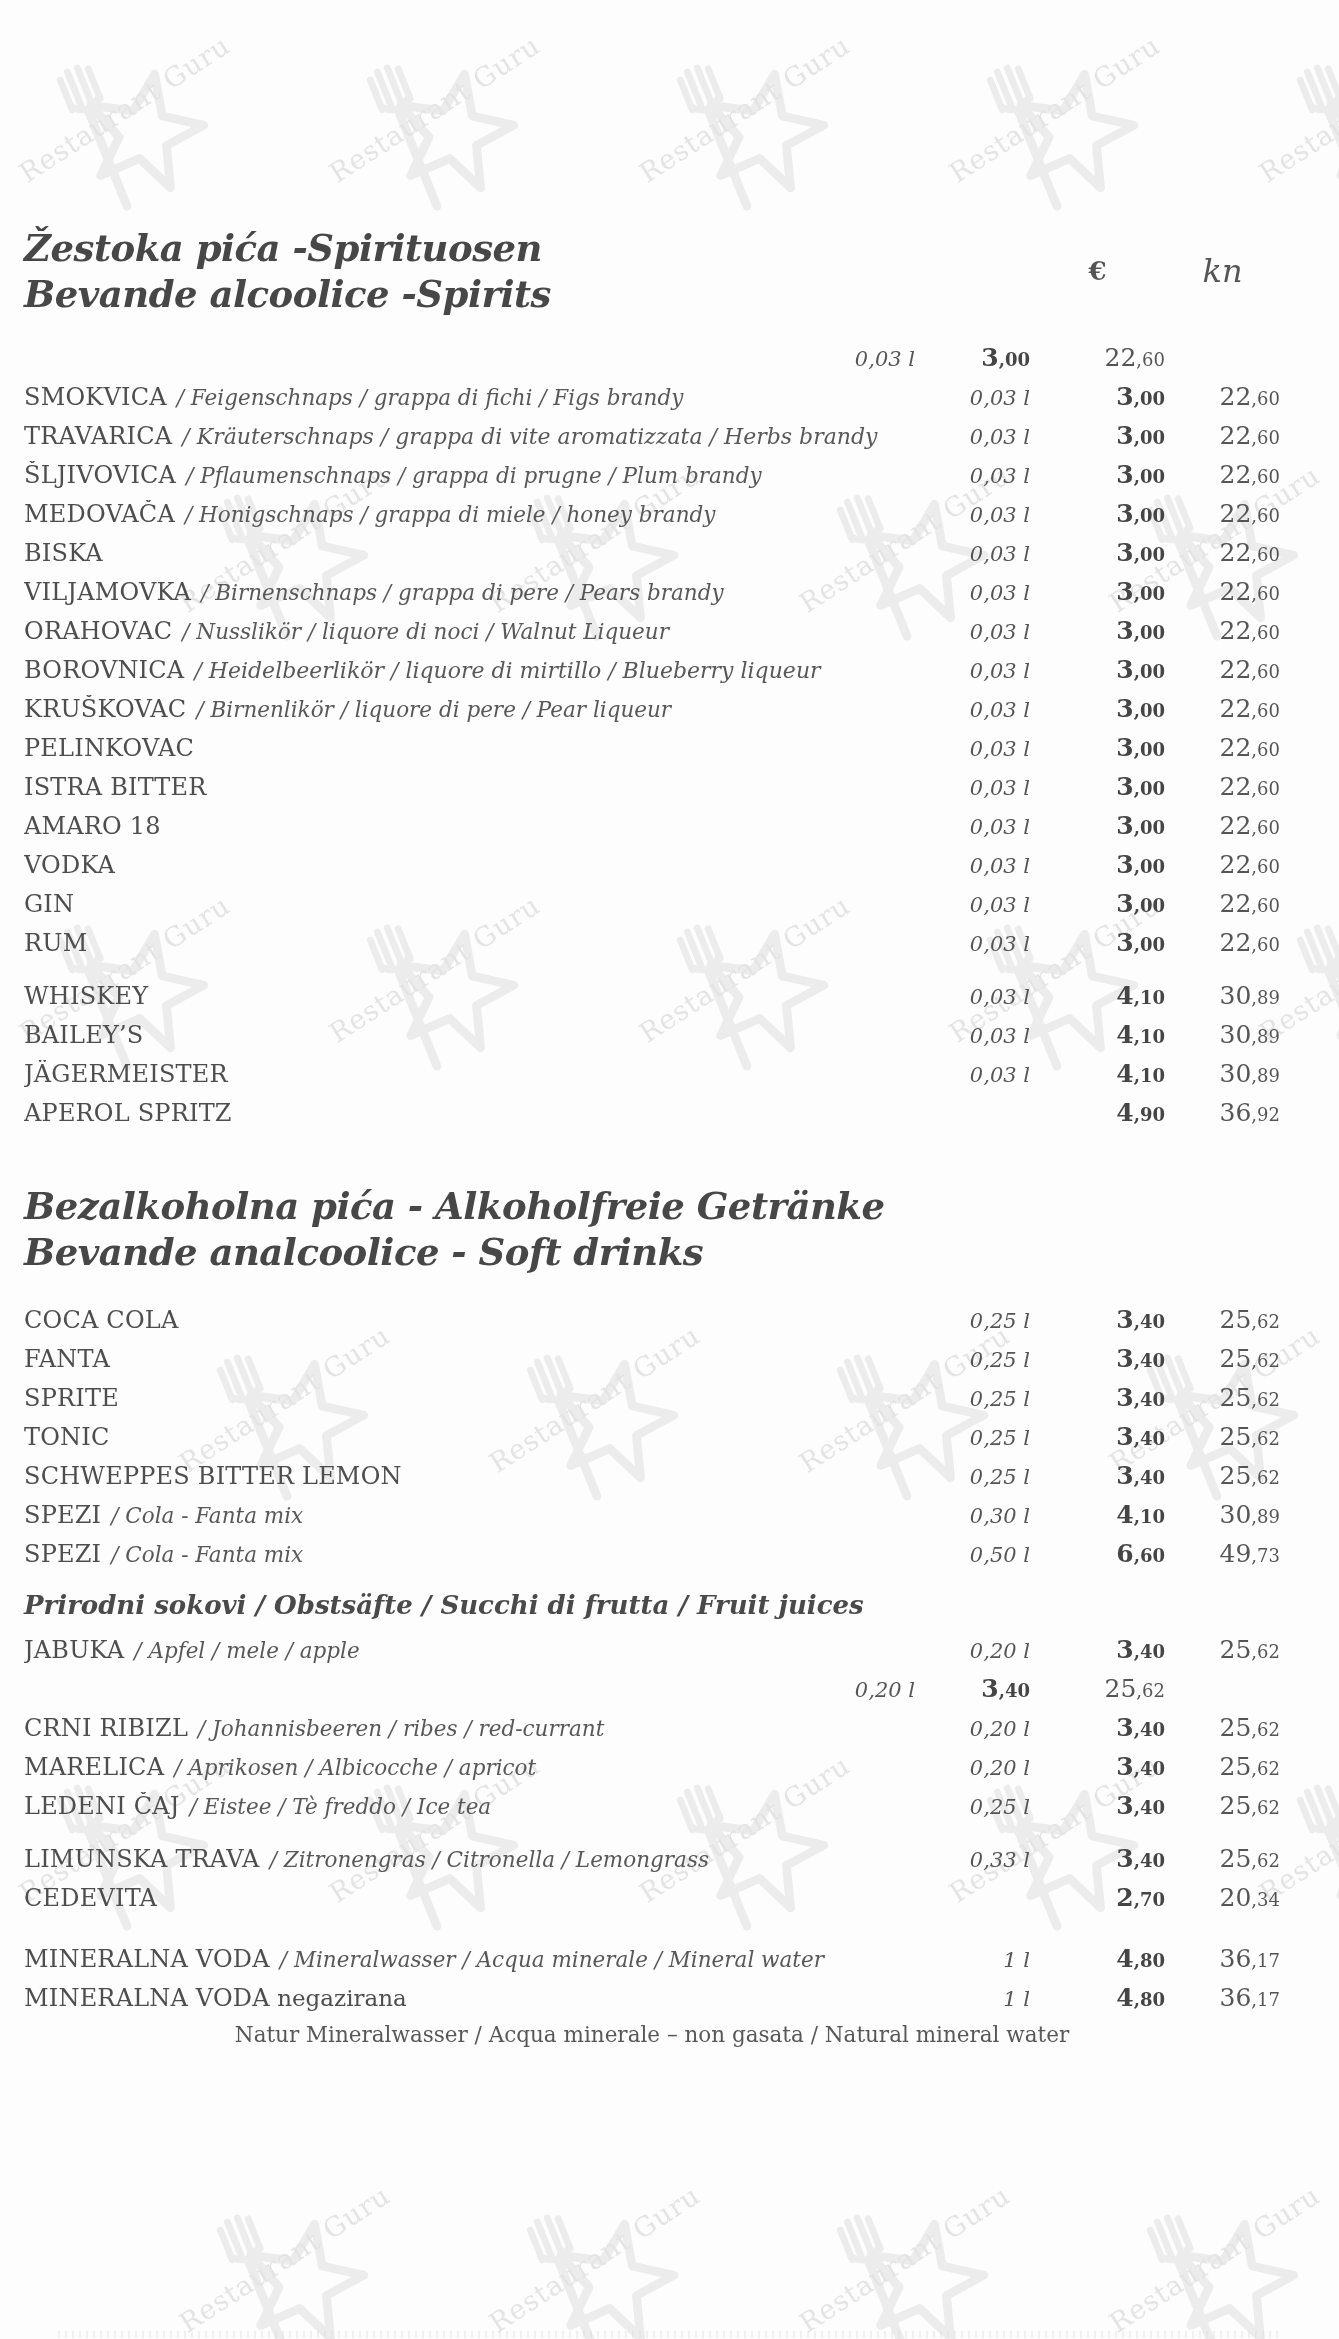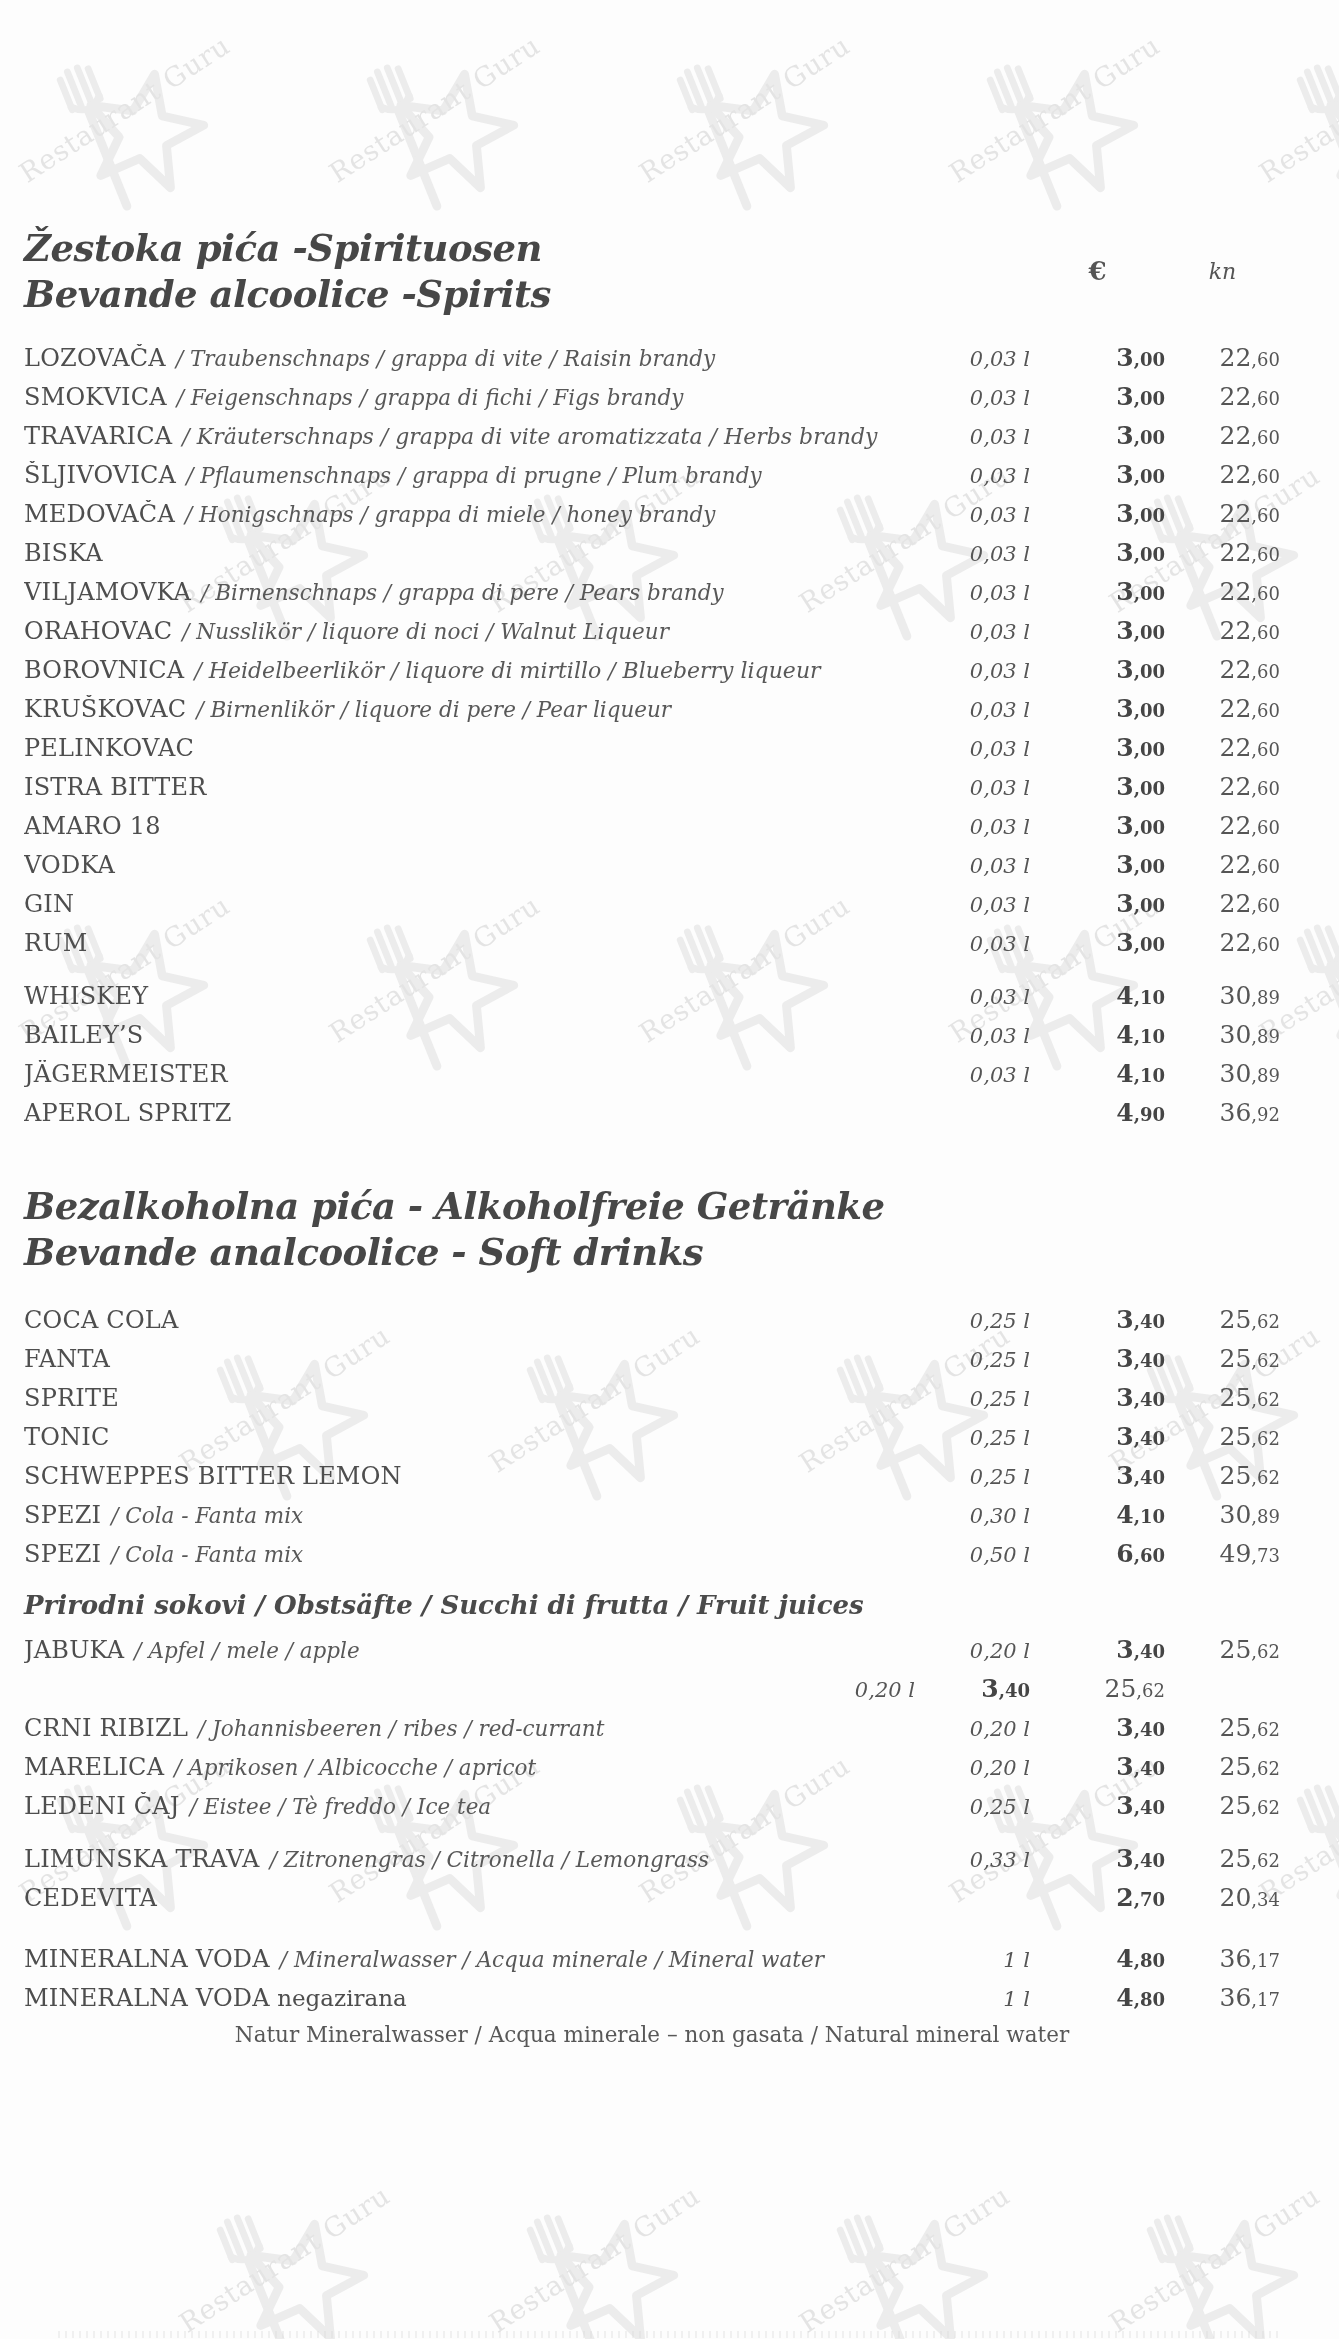--- a/index.html
+++ b/index.html
@@ -33,21 +33,21 @@
     display:grid;grid-template-columns:1fr 115px 135px 115px;
     align-items:center;
   }
   .sec-title{grid-column:1 / 3;}
   .sec-title .tl{
     font-size:37px;line-height:46px;font-weight:700;font-style:italic;
     color:#474747;letter-spacing:-0.5px;white-space:nowrap;
   }
   .cur-h{text-align:center;color:#555;}
   .cur-h.eur{font-size:26px;font-weight:700;}
-  .cur-h.kn{font-size:22px;font-style:italic;}
+  .cur-h.kn{font-size:32px;font-style:italic;}
 
   .rows{margin-top:26px;}
   .sec2{margin-top:46px;}
   .sec2 .rows{margin-top:30px;}
 
   .row{
     display:grid;grid-template-columns:1fr 115px 135px 115px;
     align-items:baseline;min-height:39px;
   }
   .row.gap-before{margin-top:14px;}
@@ -550,23 +550,20 @@
     <div class="section-head">
       <div class="sec-title">
         <div class="tl">Žestoka pića -Spirituosen</div>
         <div class="tl">Bevande alcoolice -Spirits</div>
       </div>
       <div class="cur-h eur">€</div>
       <div class="cur-h kn">kn</div>
     </div>
     <div class="rows">
   <div class="row">
-    <div class="name-cell">
-      <span class="iname">LOZOVAČA</span><span class="isuffix"></span><span class="idesc">/ Traubenschnaps / grappa di vite / Raisin brandy</span>
-    </div>
     <div class="vol">0,03 l</div>
     <div class="price eur"><span class="p-main">3</span><span class="p-dec">,00</span></div>
     <div class="price kn"><span class="p-main">22</span><span class="p-dec">,60</span></div>
   </div>
 
   <div class="row">
     <div class="name-cell">
       <span class="iname">SMOKVICA</span><span class="isuffix"></span><span class="idesc">/ Feigenschnaps / grappa di fichi / Figs brandy</span>
     </div>
     <div class="vol">0,03 l</div>

